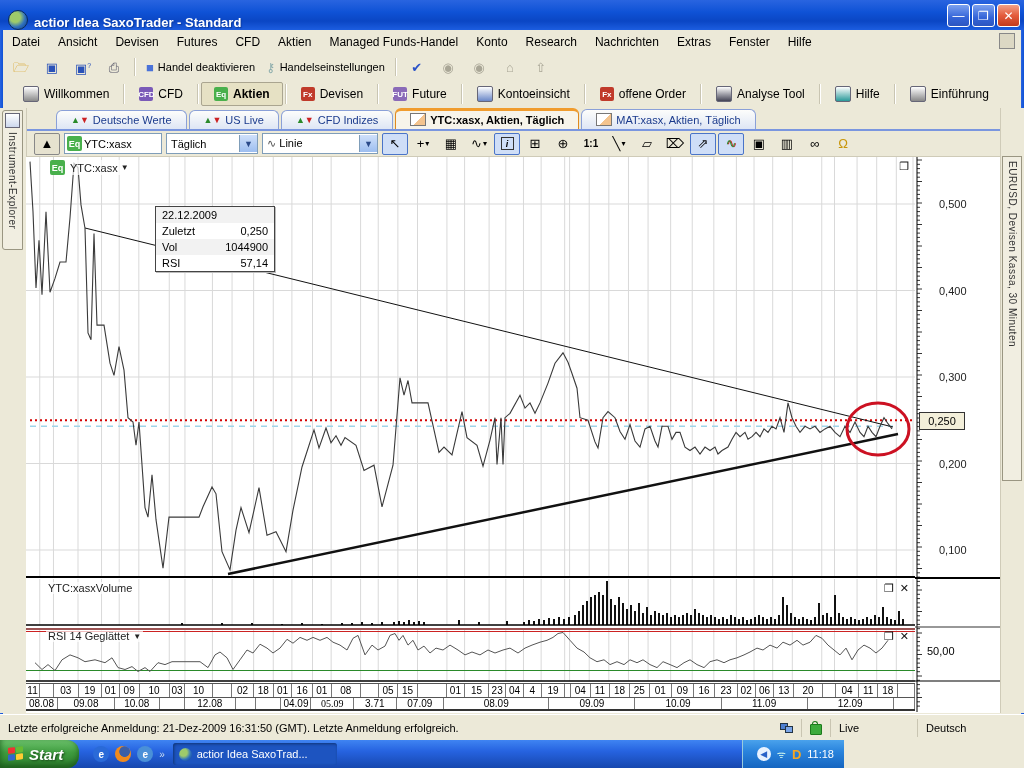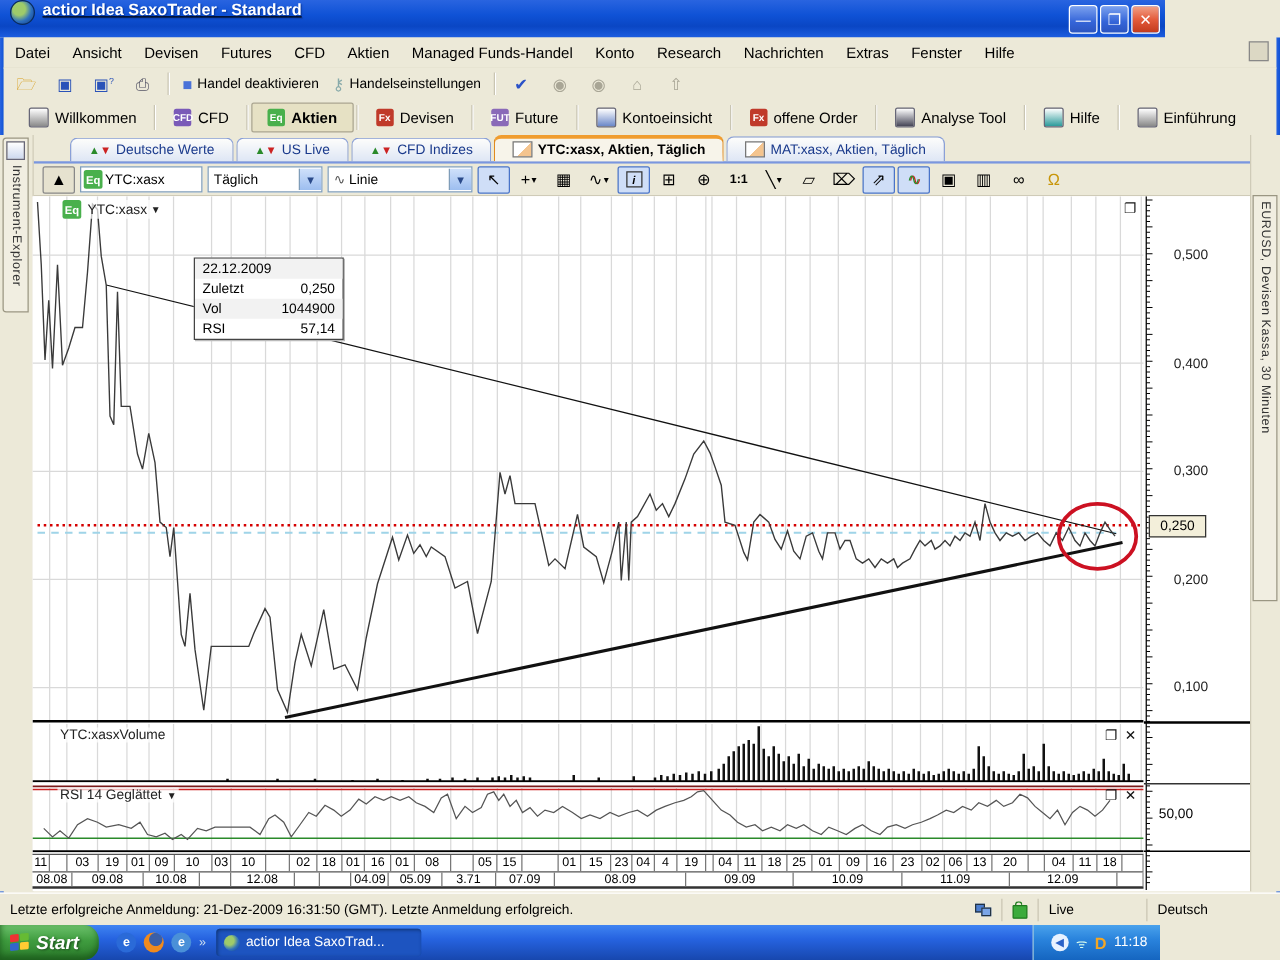--- a/index.html
+++ b/index.html
@@ -1,20 +1,20 @@
 <!DOCTYPE html>
 <html><head>
 <meta charset="utf-8">
 <style>
   html,body{margin:0;padding:0;background:#555;}
   #screen{position:relative;width:1024px;height:768px;overflow:hidden;
     font-family:"Liberation Sans","DejaVu Sans",sans-serif;font-size:11px;color:#000;background:#ece9d8;}
   
-  #titlebar{position:absolute;left:0;top:0;width:932px;height:30px;
-    background:linear-gradient(#2964e0,#0f52d6 40%,#0a46c4 70%,#1c5de0);display:flex;align-items:flex-start;text-decoration:underline;}
+  #titlebar{position:absolute;left:0;top:0;width:1024px;height:30px;
+    background:linear-gradient(#2964e0,#0f52d6 40%,#0a46c4 70%,#1c5de0);display:flex;align-items:flex-end;}
   #titlebar .globe{width:18px;height:18px;margin:0 6px 0 8px;border-radius:50%;
     background:radial-gradient(circle at 35% 35%,#9ecb6a 0 30%,#2d6fbf 60%,#123a7a);border:1px solid #0a2a5a;}
   #titlebar .t{color:#fff;font-weight:bold;font-size:13px;text-shadow:1px 1px 1px #0b3aa0;}
   .winbtns{position:absolute;right:4px;top:4px;display:flex;gap:2px;}
   .winbtn{width:21px;height:21px;border-radius:3px;border:1px solid #fff;color:#fff;font-size:12px;
     display:flex;align-items:center;justify-content:center;background:linear-gradient(#7ba1ef,#3464d8 60%,#2c55c0);}
   .winbtn.close{background:linear-gradient(#f1a187,#e45c3c 50%,#c23a1d);}
   
   #menubar{position:absolute;left:3px;top:30px;width:1018px;height:24px;background:#ece9d8;display:flex;align-items:center;border-bottom:1px solid #d8d4bf;}
   .menuitem{padding:3px 9px;font-size:12px;cursor:default;}
@@ -76,21 +76,21 @@
   #eurtab{position:absolute;left:1px;top:48px;width:20px;height:325px;border:1px solid #9a9682;background:#f1eee1;display:flex;justify-content:center;padding-top:4px;box-sizing:border-box;}
   
   #statusbar{position:absolute;left:0px;top:714px;width:1024px;height:26px;background:#ece9d8;border-top:1px solid #fff;display:flex;align-items:center;font-size:11px;}
   #statusbar .cell{padding:0 8px;height:18px;display:flex;align-items:center;gap:4px;border-right:1px solid #c9c5b2;}
   .lockico{width:10px;height:9px;background:#3cab3c;border:1px solid #1d7a1d;border-radius:1px;position:relative;margin-top:3px;}
   .lockico:before{content:"";position:absolute;left:1px;top:-4px;width:4px;height:3px;border:1.5px solid #1d7a1d;border-bottom:none;border-radius:3px 3px 0 0;}
   .netico{width:13px;height:10px;position:relative;}
   .netico:before,.netico:after{content:"";position:absolute;width:6px;height:5px;background:#4d7fd0;border:1px solid #234;}
   .netico:after{left:5px;top:3px;background:#7aa5e8;}
   
-  #taskbar{position:absolute;left:0;top:740px;width:928px;height:28px;background:linear-gradient(#3f84f2,#2663e0 40%,#1747ae);display:flex;align-items:center;}
+  #taskbar{position:absolute;left:0;top:740px;width:844px;height:28px;background:linear-gradient(#3f84f2,#2663e0 40%,#1747ae);display:flex;align-items:center;}
   #startbtn{height:28px;padding:0 16px 0 8px;border-radius:0 12px 12px 0;display:flex;align-items:center;gap:5px;
     background:linear-gradient(#6cc26c,#3f9c3f 45%,#2c7d2c);box-shadow:inset 0 -3px 6px #1c5c1c;color:#fff;font-weight:bold;font-style:italic;font-size:15px;text-shadow:1px 1px 2px #1a4a1a;}
   .xpflag{width:16px;height:14px;display:grid;grid-template-columns:7px 7px;grid-template-rows:6px 6px;gap:1px;transform:skewY(-6deg);}
   .xpflag i{border-radius:1px;}
   .quick{display:flex;align-items:center;gap:6px;margin-left:14px;}
   .qicon{width:16px;height:16px;border-radius:50%;display:flex;align-items:center;justify-content:center;color:#fff;font-size:10px;font-weight:bold;}
   .task{height:22px;width:152px;margin-left:8px;border-radius:3px;display:flex;align-items:center;gap:5px;padding:0 6px;color:#fff;font-size:11px;
     background:linear-gradient(#5a92f0,#3a72dd);box-shadow:inset 0 1px 0 #8ab2f5;overflow:hidden;white-space:nowrap;}
   .task.active{background:#1d54c0;box-shadow:inset 1px 1px 3px #103575;}
   #tray{position:absolute;right:0;top:0;height:28px;display:flex;align-items:center;gap:6px;padding:0 10px 0 14px;
@@ -692,21 +692,21 @@
       </div>
     <div id="xaxis-months">
         <div class="axcell" style="flex-grow: 32; flex-basis: 0px;">08.08</div>
         <div class="axcell" style="flex-grow: 58; flex-basis: 0px;">09.08</div>
         <div class="axcell" style="flex-grow: 45; flex-basis: 0px;">10.08</div>
         <div class="axcell" style="flex-grow: 25; flex-basis: 0px;"></div>
         <div class="axcell" style="flex-grow: 52; flex-basis: 0px;">12.08</div>
         <div class="axcell" style="flex-grow: 20; flex-basis: 0px;"></div>
         <div class="axcell" style="flex-grow: 25; flex-basis: 0px;"></div>
         <div class="axcell" style="flex-grow: 30; flex-basis: 0px;">04.09</div>
-        <div class="axcell" style="flex-grow: 43; flex-basis: 0px;">05.09</div>
+        <div class="axcell" style="flex-grow: 43; flex-basis: 0px; font-family: Liberation Serif, serif;">05.09</div>
         <div class="axcell" style="flex-grow: 43; flex-basis: 0px;">3.71</div>
         <div class="axcell" style="flex-grow: 48; flex-basis: 0px;">07.09</div>
         <div class="axcell" style="flex-grow: 108; flex-basis: 0px;">08.09</div>
         <div class="axcell" style="flex-grow: 88; flex-basis: 0px;">09.09</div>
         <div class="axcell" style="flex-grow: 88; flex-basis: 0px;">10.09</div>
         <div class="axcell" style="flex-grow: 88; flex-basis: 0px;">11.09</div>
         <div class="axcell" style="flex-grow: 88; flex-basis: 0px;">12.09</div>
         <div class="axcell" style="flex-grow: 21; flex-basis: 0px;"></div>
       </div>
 

